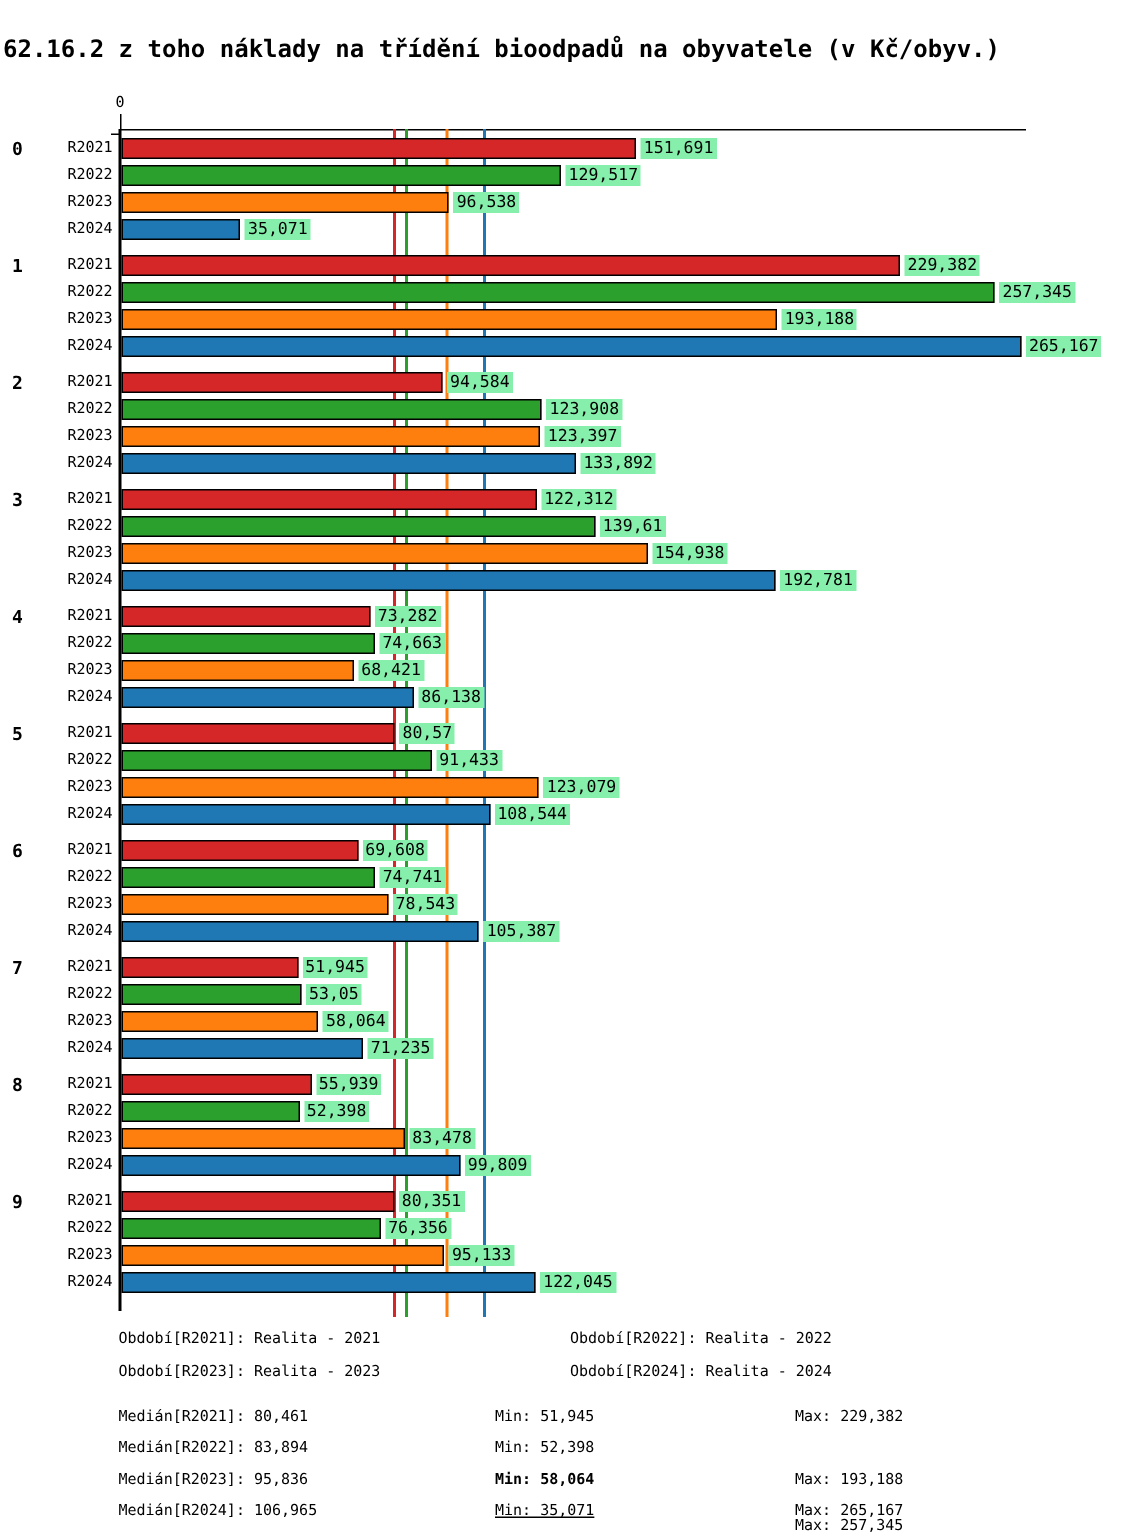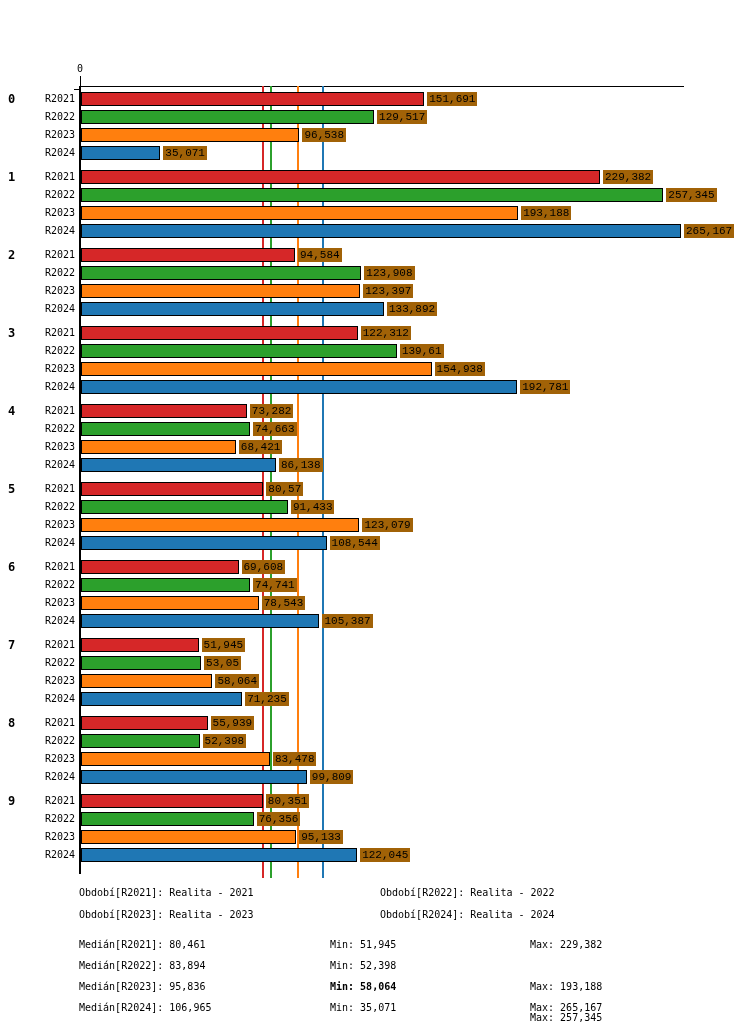--- a/index.html
+++ b/index.html
@@ -9,32 +9,33 @@
     color:#000;overflow:hidden;
   }
   .abs{position:absolute;white-space:nowrap;}
   .title{font-size:16px;font-weight:bold;letter-spacing:0;}
   .subtitle{font-size:16px;font-weight:bold;}
   .meta{font-size:10px;}
   .axis-line{position:absolute;background:#000;}
   .zero-label{font-size:10px;text-align:center;}
   .median-line{position:absolute;top:86px;height:792px;width:2px;z-index:1;}
   .bar{position:absolute;height:14px;border:1px solid #000;box-sizing:border-box;z-index:2;}
-  .bar-value{position:absolute;height:14px;line-height:14px;font-size:11px;background:#a16207;padding:0 2px;z-index:3;font-family:Liberation Mono, monospace;}
+  .bar-value{position:absolute;height:14px;line-height:14px;font-size:11px;background:#86efac;padding:0 2px;z-index:3;}
   .row-label{position:absolute;height:14px;line-height:14px;font-size:10px;z-index:2;}
   .group-label{position:absolute;height:14px;line-height:14px;font-size:12px;font-weight:bold;z-index:2;}
   .legend-item{position:absolute;font-size:10px;height:14px;line-height:14px;}
   .stat-item{position:absolute;font-size:10px;height:14px;line-height:14px;}
 </style>
 </head>
 <body>
 
 <div id="page">
 
 
+  <div class="abs subtitle" style="left:2px;top:23px;">62.16.2 z toho náklady na třídění bioodpadů na obyvatele (v Kč/obyv.)</div>
 
 
   <div id="chart">
     <div class="abs zero-label" style="left:70px;top:63px;width:20px;">0</div>
     <div class="axis-line" style="left:79.5px;top:76px;width:1px;height:10px;"></div>
     <div class="axis-line" style="left:80px;top:86px;width:604px;height:1px;"></div>
     <div class="axis-line" style="left:74px;top:89px;width:6px;height:1px;"></div>
     <div class="axis-line" style="left:79px;top:86px;width:2px;height:788px;"></div>
     <div id="medians">
         <div class="median-line" style="left: 262.061px; background: rgb(214, 39, 40);"></div>
@@ -186,17 +187,17 @@
       <div class="stat-item" style="left: 79px; top: 938px;">Medián[R2021]: 80,461</div>
       <div class="stat-item" style="left: 330px; top: 938px;">Min: 51,945</div>
       <div class="stat-item" style="left: 530px; top: 938px;">Max: 229,382</div>
       <div class="stat-item" style="left: 79px; top: 959px;">Medián[R2022]: 83,894</div>
       <div class="stat-item" style="left: 330px; top: 959px;">Min: 52,398</div>
       <div class="stat-item" style="left: 530px; top: 1011px;">Max: 257,345</div>
       <div class="stat-item" style="left: 79px; top: 980px;">Medián[R2023]: 95,836</div>
       <div class="stat-item" style="left: 330px; top: 980px; font-weight: bold;">Min: 58,064</div>
       <div class="stat-item" style="left: 530px; top: 980px;">Max: 193,188</div>
       <div class="stat-item" style="left: 79px; top: 1001px;">Medián[R2024]: 106,965</div>
-      <div class="stat-item" style="left: 330px; top: 1001px;">Min: 35,071</div>
+      <div class="stat-item" style="left: 330px; top: 1001px; text-decoration: underline;">Min: 35,071</div>
       <div class="stat-item" style="left: 530px; top: 1001px;">Max: 265,167</div>
     </div>
 
 </div>
 
 </body></html>

